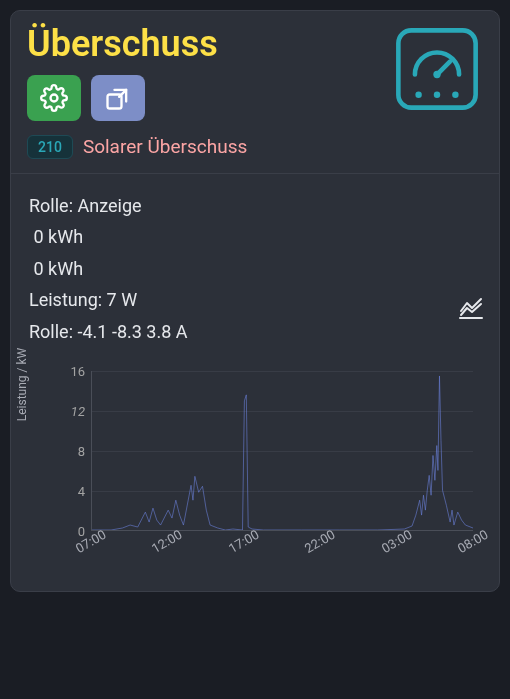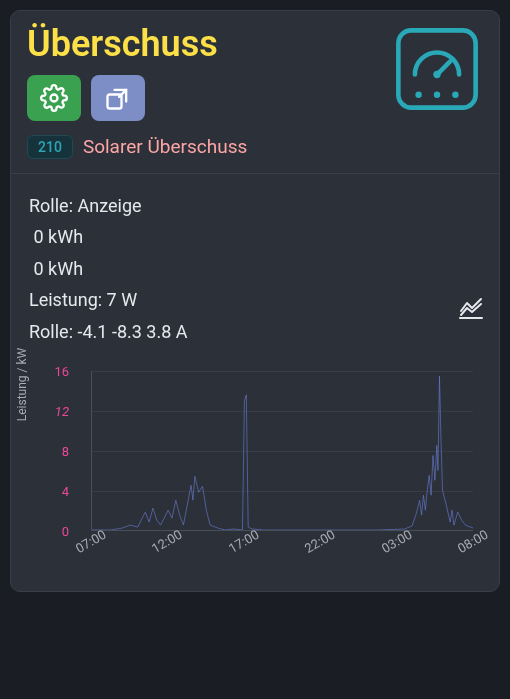--- a/index.html
+++ b/index.html
@@ -99,23 +99,23 @@
   }
   .y-axis {
     position: absolute;
     left: 14px;
     top: 0;
     height: 160px;
     width: 44px;
   }
   .y-tick {
     position: absolute;
-    right: 16px;
+    right: 0;
     font-size: 13px;
-    color: #ec4899;
+    color: #a3a3a3;
     transform: translateY(-50%);
     text-align: right;
     width: 100%;
   }
   .y-label {
     position: absolute;
     left: -5px;
     top: 80px;
     transform: rotate(-90deg) translateX(50%);
     transform-origin: left center;

